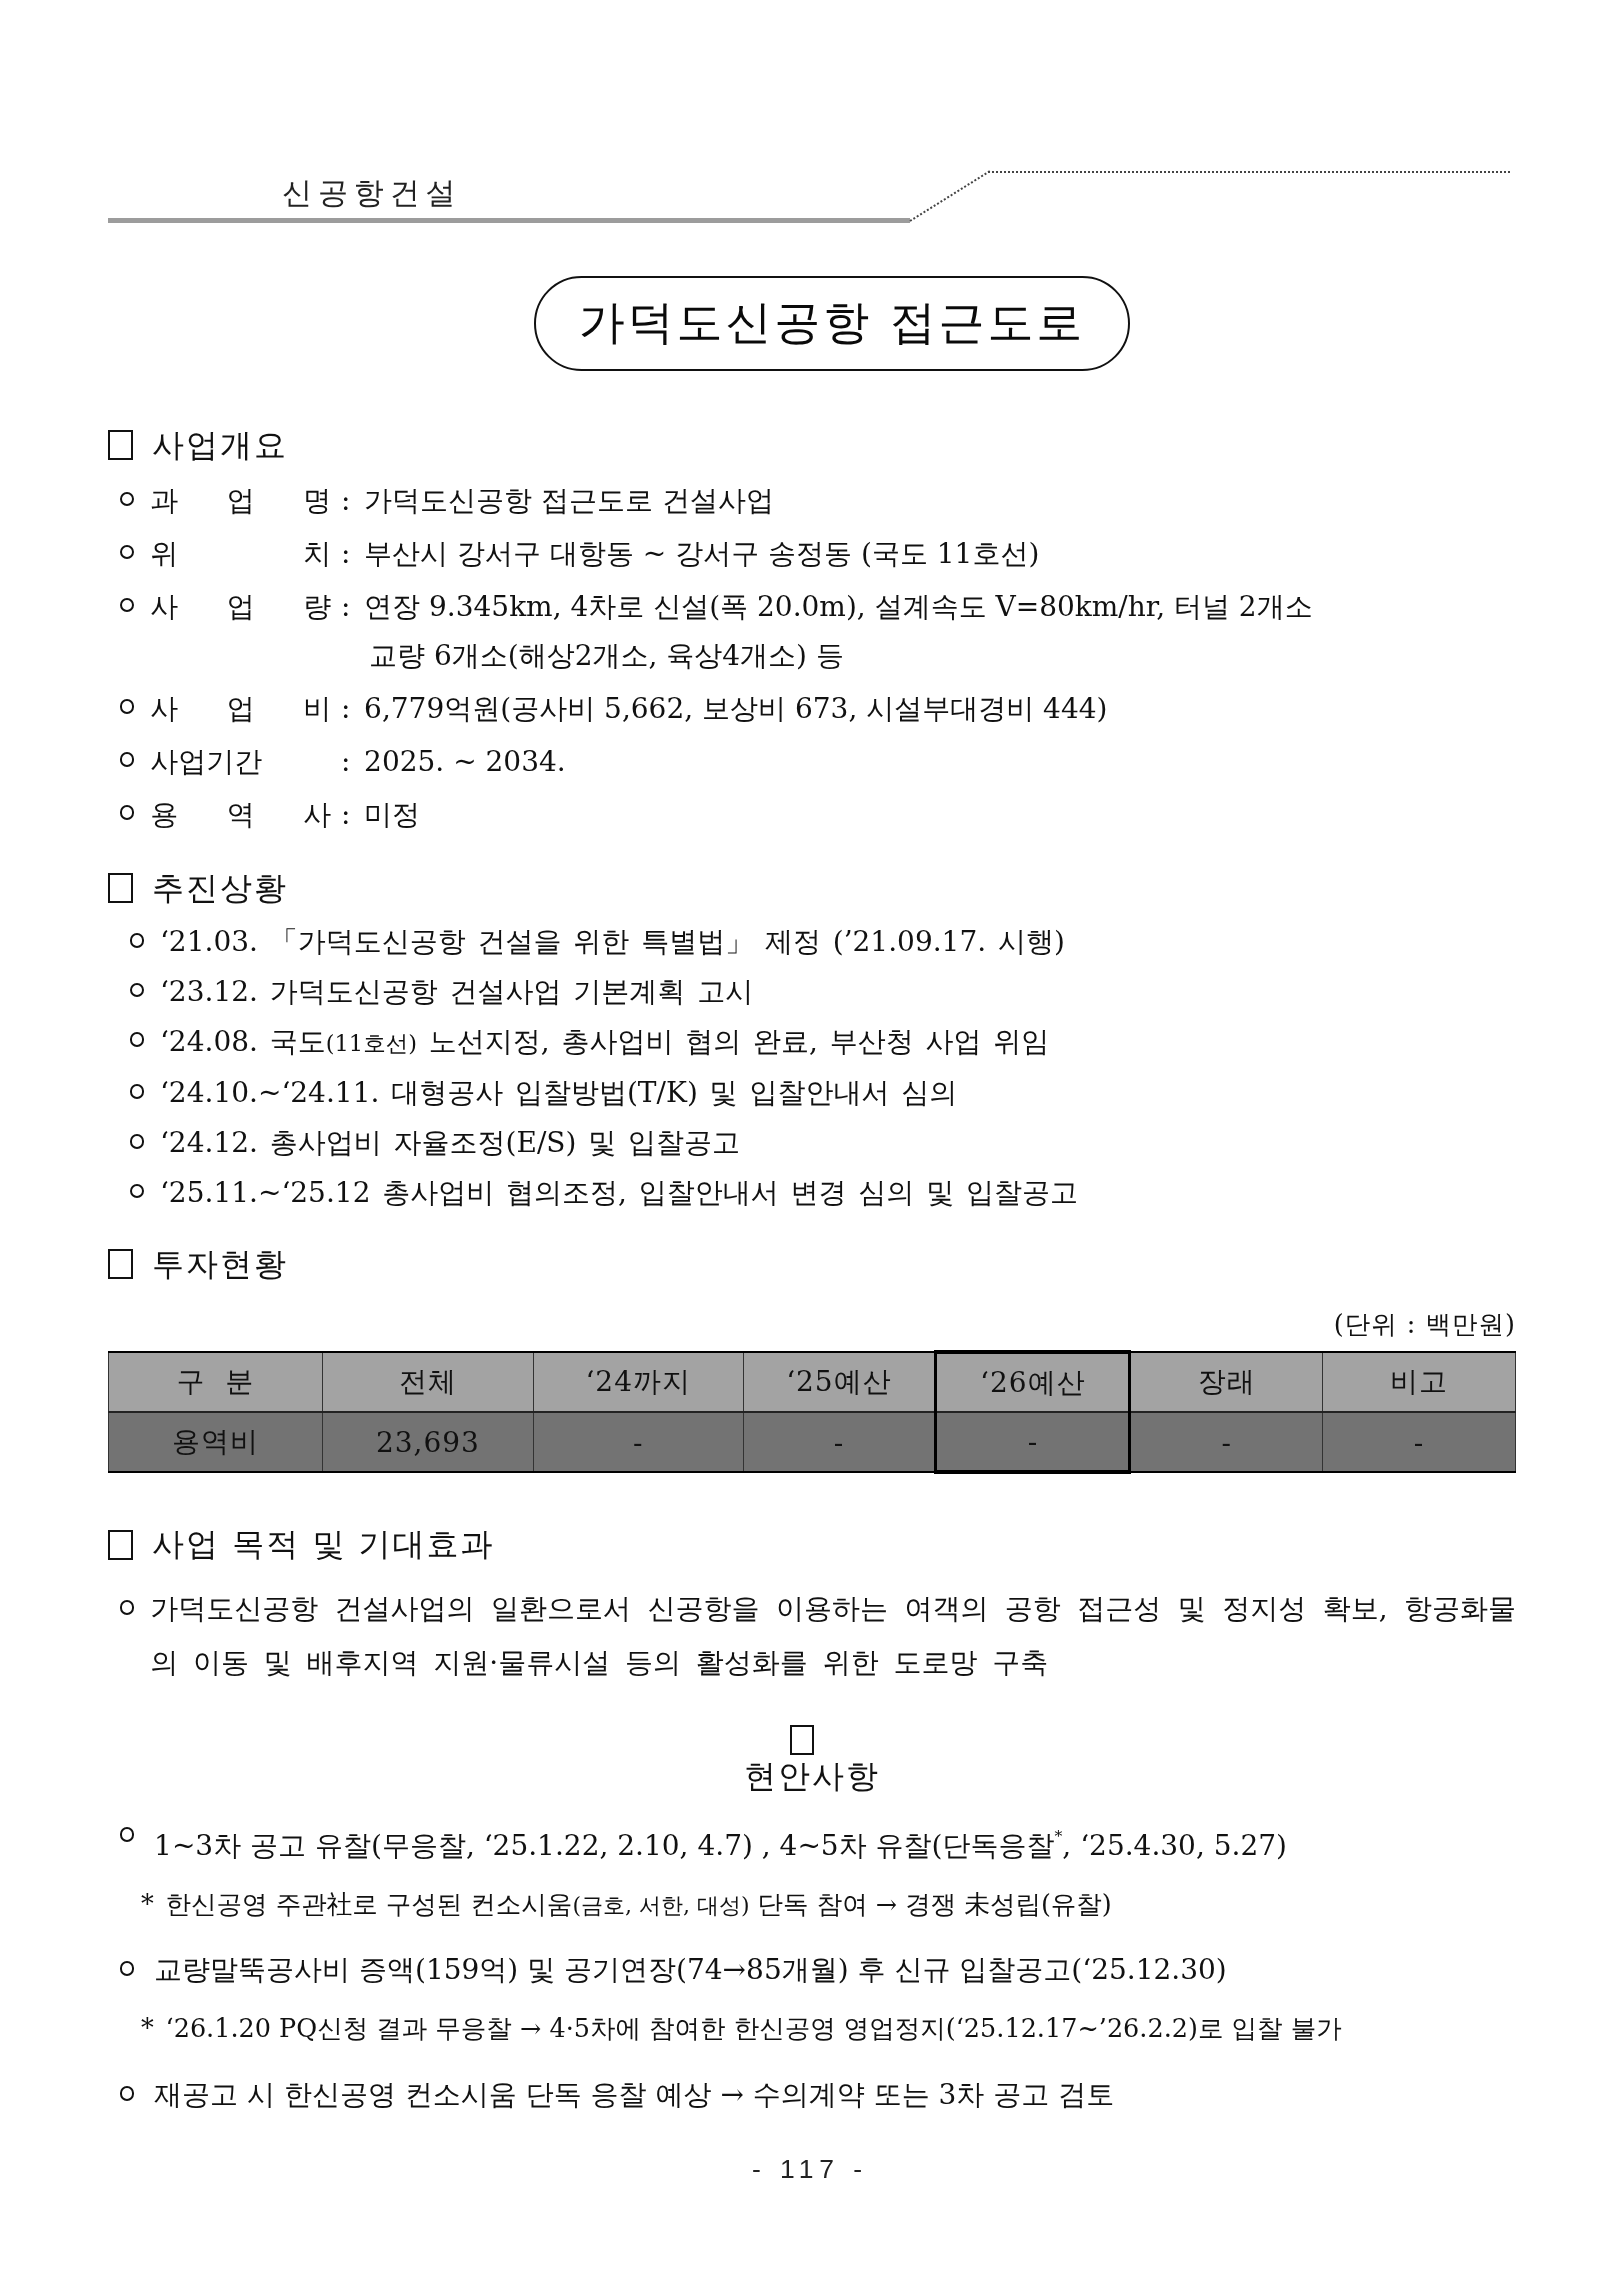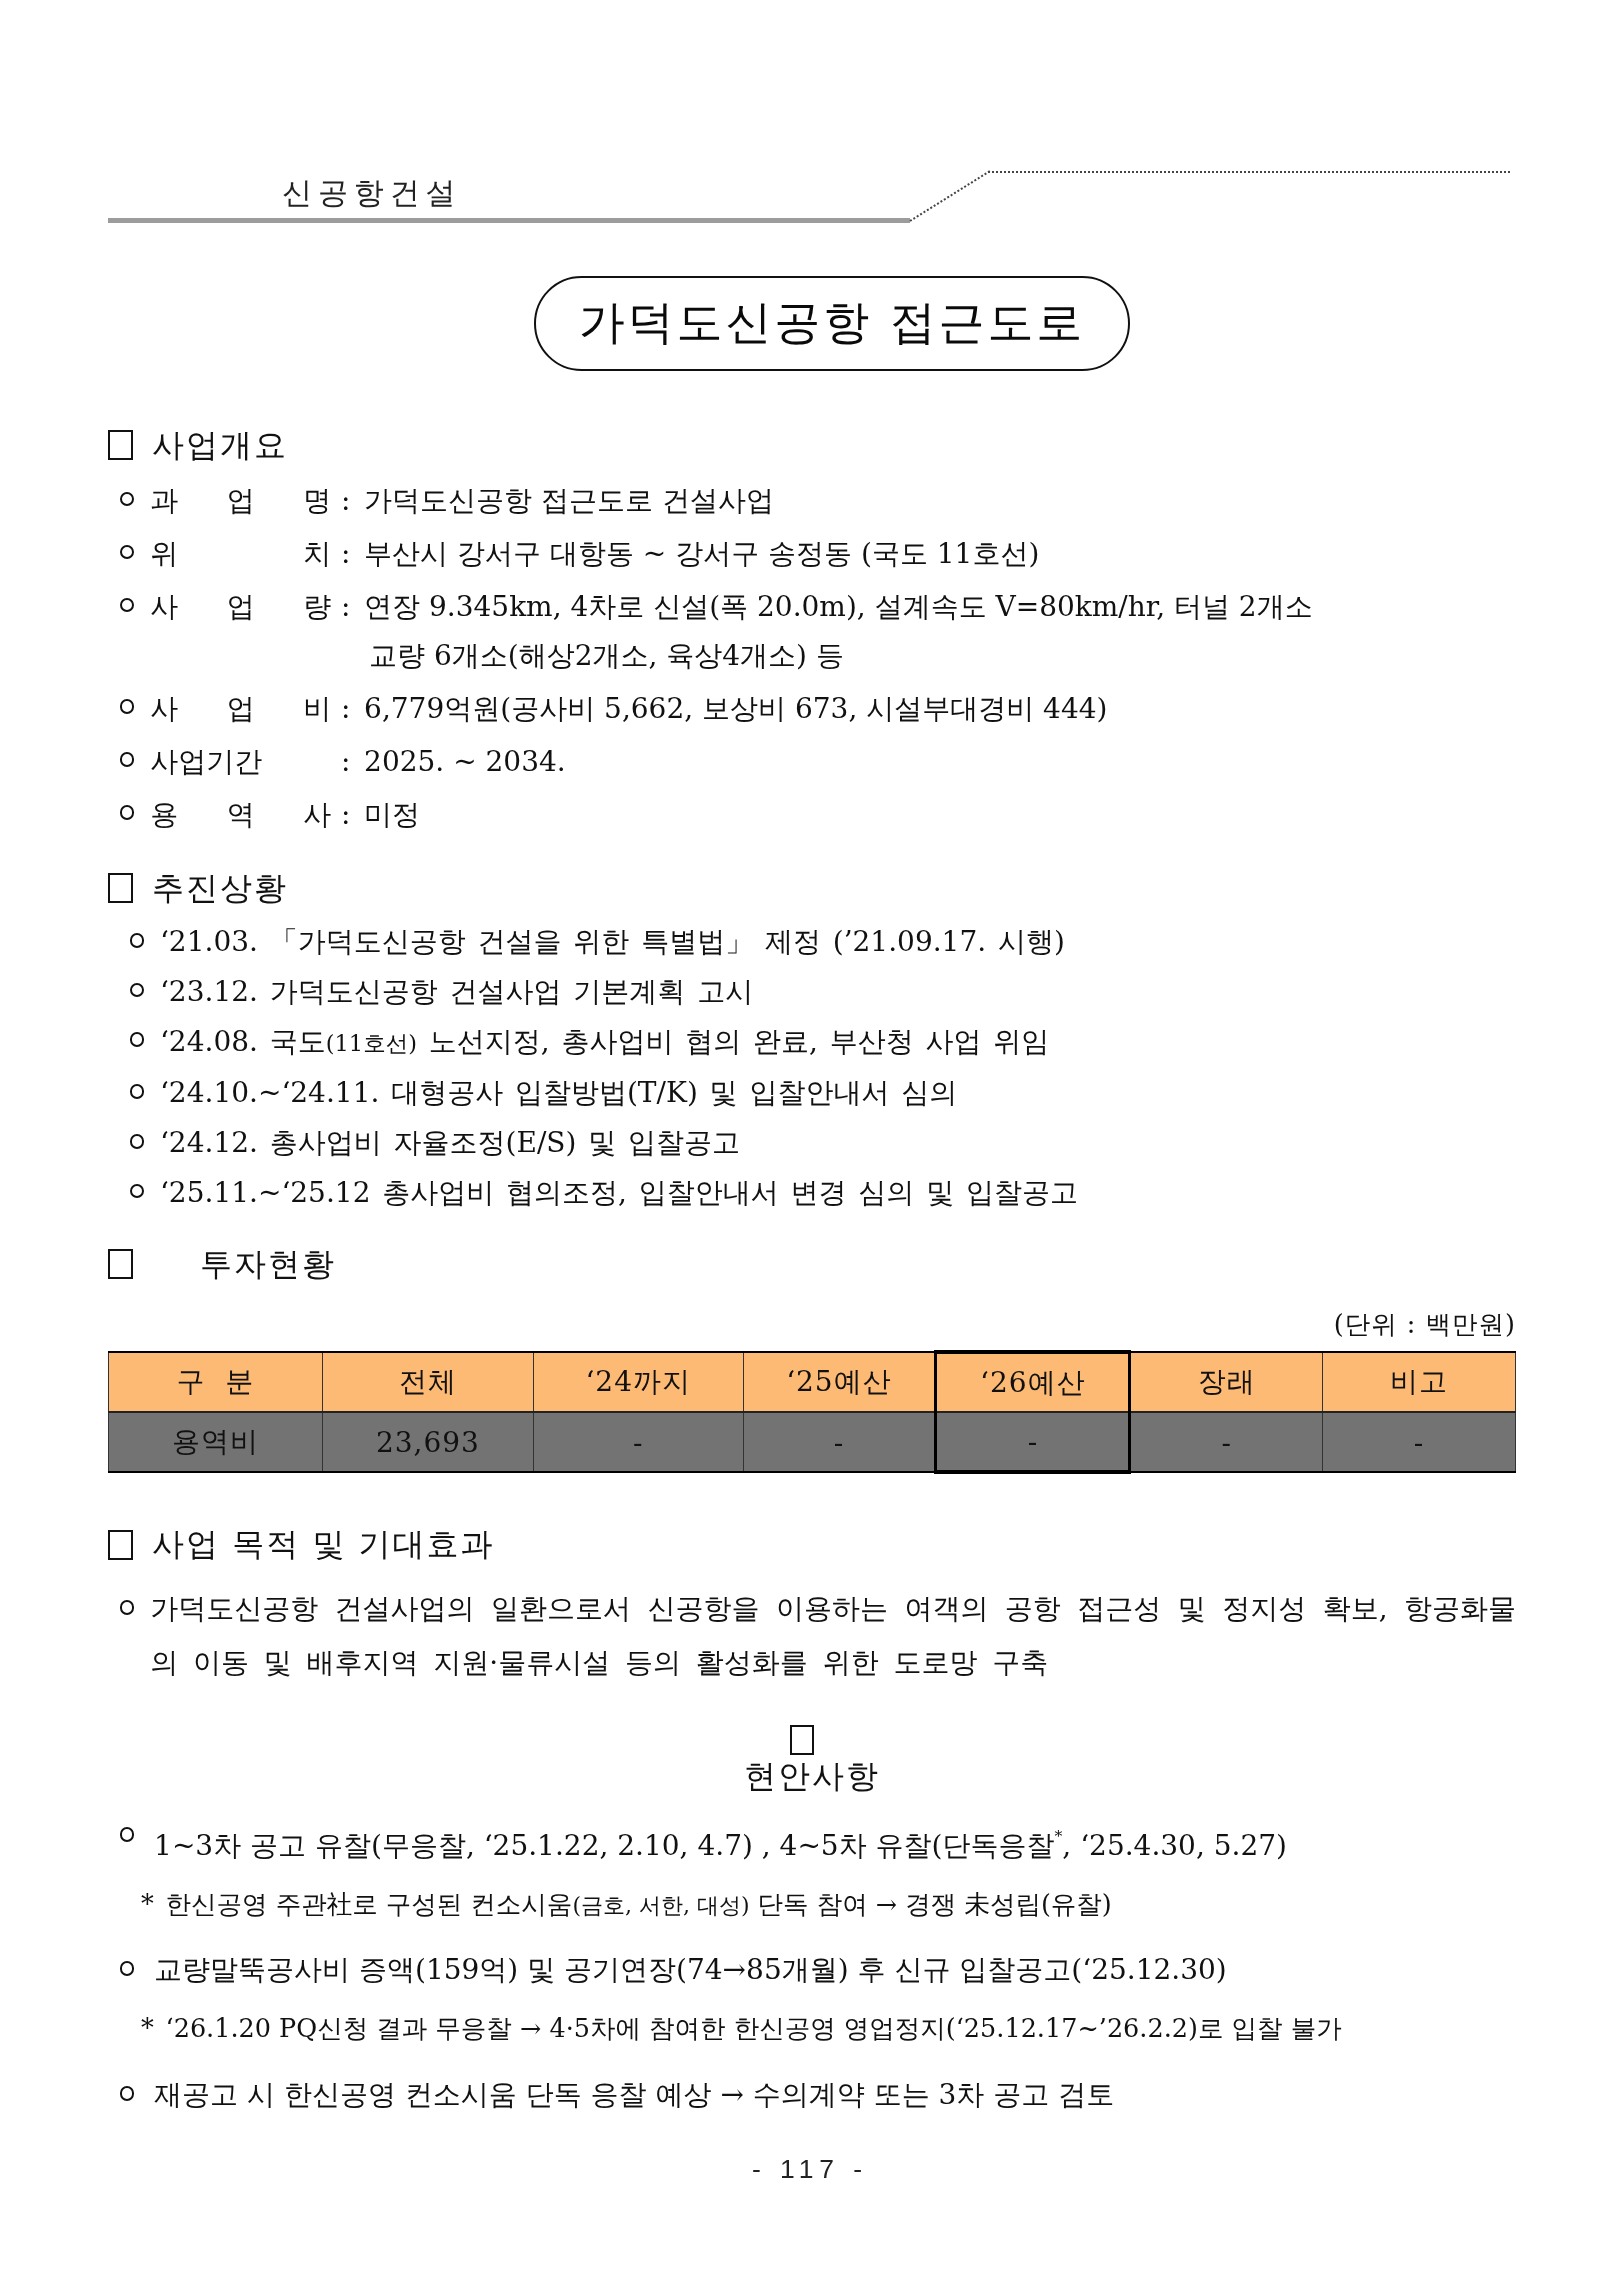--- a/index.html
+++ b/index.html
@@ -70,32 +70,32 @@
   }
   .ov-colon { flex: none; margin: 0 13.7px 0 9.8px; }
   .ov-cont { padding-left: 261px; line-height: 39px; font-size: 28px; margin-top: 9.8px; }
 
   .pg-item { margin-top: 14.7px; line-height: 35px; padding-left: 9.8px; }
   .pg-item .circ { margin-top: 8.8px; }
   .pg-text { word-spacing: 2.9px; }
   .sm-inline { font-size: 22.5px; }
 
   
-  .inv-head { margin-top: 33px; gap: 48px; }
+  .inv-head { margin-top: 33px; }
   .unit-note { text-align: right; font-size: 25.5px; margin-top: 21.6px; letter-spacing: 1px; }
   table.inv {
     width: 100%; border-collapse: collapse; margin-top: 7.8px;
     table-layout: fixed;
   }
   table.inv th, table.inv td {
     border: 1px solid #333; text-align: center;
     font-size: 28px; font-weight: normal; height: 60px;
     white-space: pre; letter-spacing: 1px;
   }
-  table.inv thead th { background: #fdba74; border-top: 2.9px solid #000; border-bottom: 2px solid #222; }
+  table.inv thead th { background: #a3a3a3; border-top: 2.9px solid #000; border-bottom: 2px solid #222; }
   table.inv tbody td { border-bottom: 2.9px solid #000; background: #737373; }
   table.inv th.hl { border-top: 4.9px solid #000; border-left: 3.9px solid #000; border-right: 3.9px solid #000; }
   table.inv td.hl { border-left: 3.9px solid #000; border-right: 3.9px solid #000; border-bottom: 4.9px solid #000; }
 
   
   .purpose-head { margin-top: 49px; }
   .purpose-par { margin-top: 15.7px; font-size: 28px; line-height: 54px; }
   .purpose-par .circ { margin-top: 18.6px; }
   .purpose-text { flex: 1; text-align: justify; word-spacing: 5.9px; }
 

